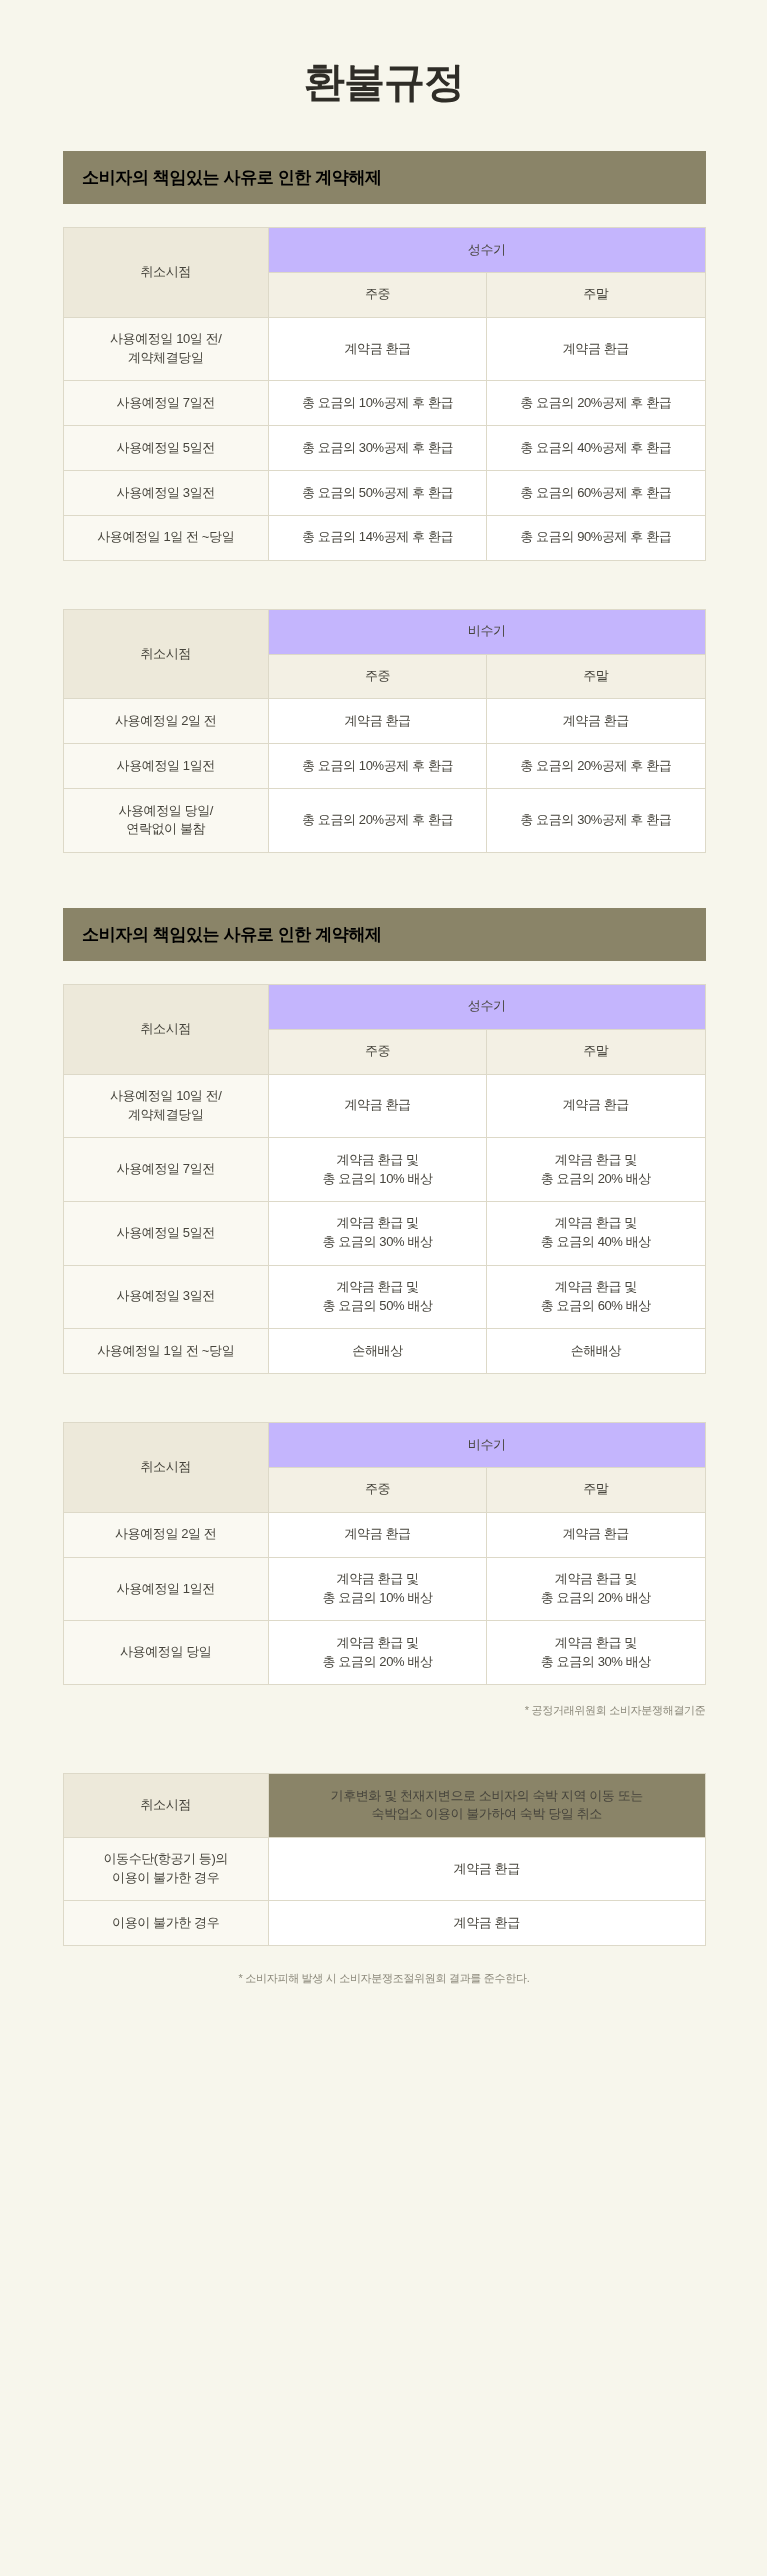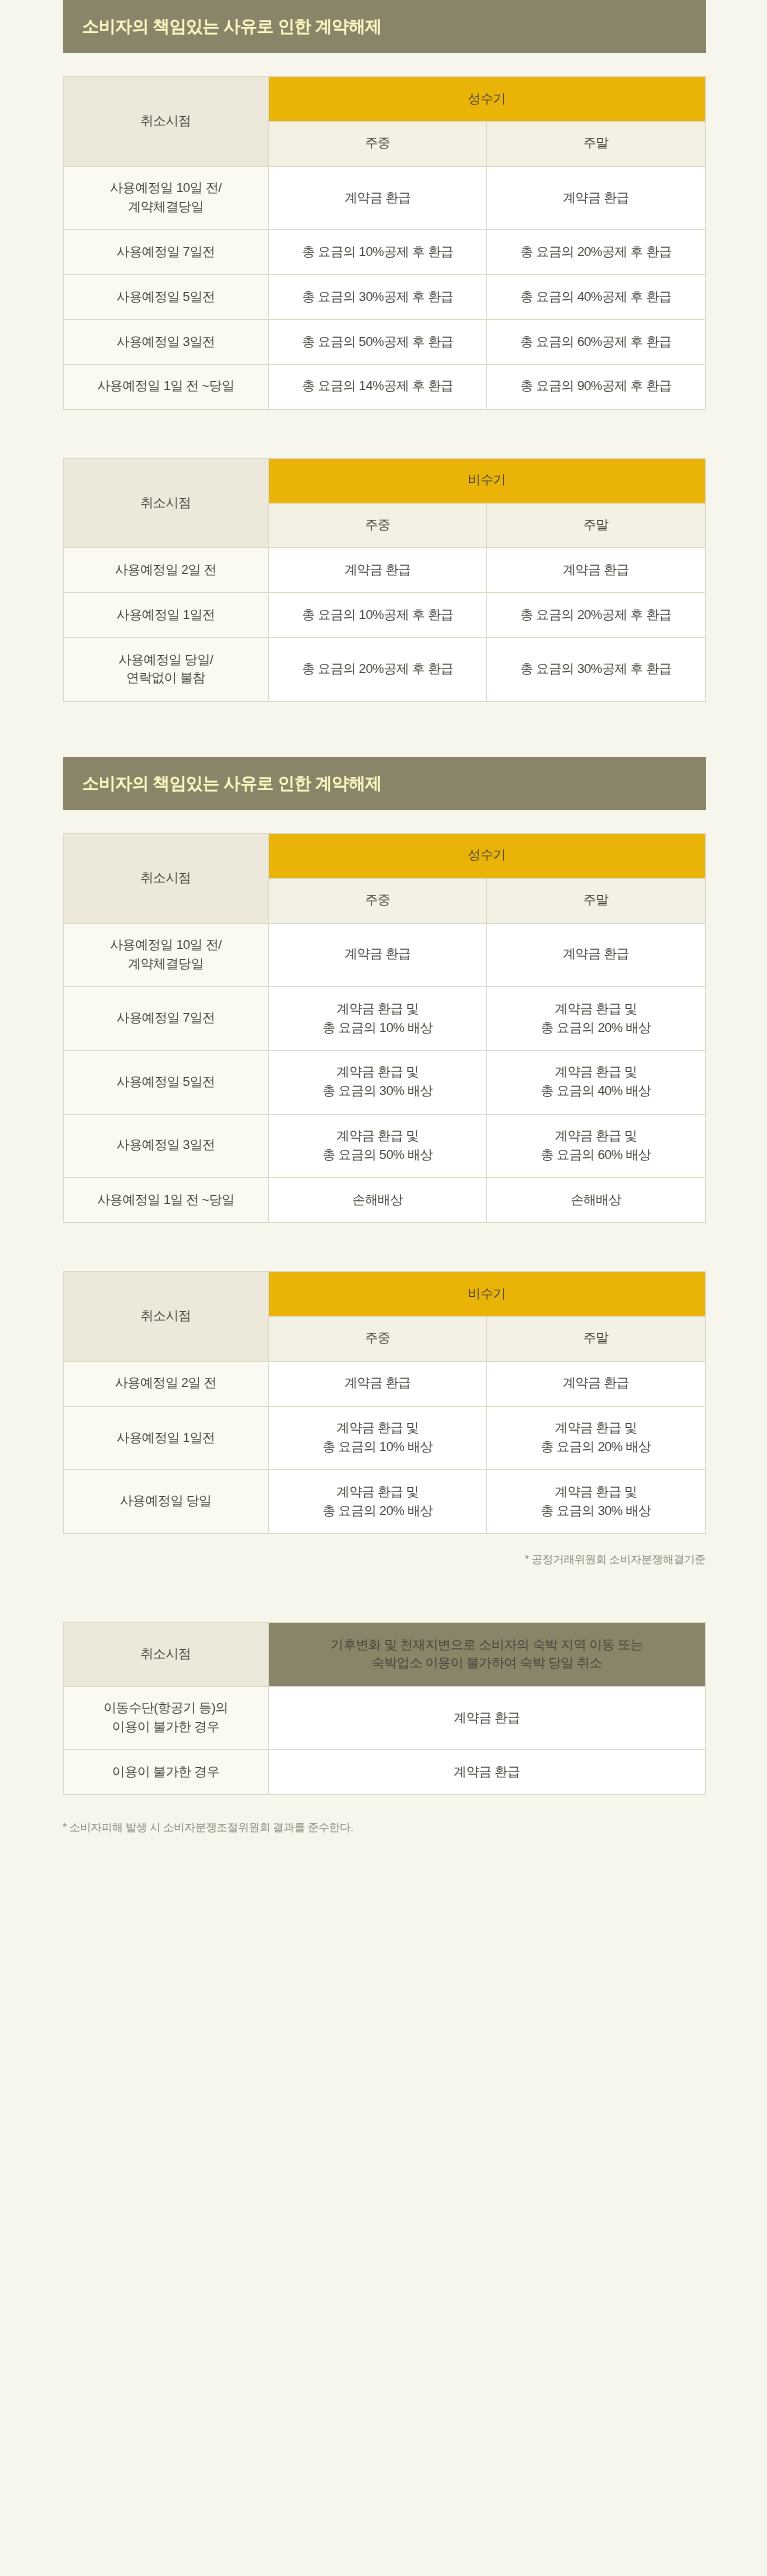--- a/index.html
+++ b/index.html
@@ -22,21 +22,21 @@
     font-size: 41px;
     font-weight: 700;
     letter-spacing: -0.9px;
     color: #2f2d27;
     padding: 55px 0 41px 0;
   }
   .wrap { width: 643px; margin: 0 auto; }
 
   .section-header {
     background: #8a8468;
-    color: #fef9c3;
+    color: #000000;
     font-size: 17px;
     font-weight: 700;
     letter-spacing: -0.4px;
     padding: 15px 19.6px;
     margin-bottom: 23px;
   }
 
   table.rt {
     width: 100%;
     border-collapse: collapse;
@@ -54,21 +54,21 @@
     line-height: 1.45;
     letter-spacing: -0.4px;
   }
   .hdr-left {
     background: #ede9da;
     font-weight: 700;
     font-size: 14.7px;
     color: #3b3930;
   }
   .hdr-season {
-    background: #eab308;
+    background: #c4b5fd;
     font-weight: 700;
     font-size: 14.7px;
     color: #3b3930;
     padding: 9px 5.4px;
   }
   .hdr-sub {
     background: #f3f0e4;
     font-weight: 700;
     font-size: 13.4px;
     color: #3b3930;
@@ -84,20 +84,21 @@
   .gap-48 { height: 48px; }
   .gap-60 { height: 55px; }
   .note {
     text-align: right;
     font-size: 11px;
     color: #8d8a7c;
     padding: 18px 0 0 0;
     letter-spacing: -0.3px;
   }
   .note-bottom {
+    text-align: center;
     font-size: 11px;
     color: #8d8a7c;
     padding: 25px 0 0 0;
     letter-spacing: -0.3px;
   }
   .hdr-wide {
     background: #8a8468;
     color: #ffffff;
     font-weight: 700;
     font-size: 13px;
@@ -112,20 +113,21 @@
     font-size: 14.7px;
     color: #3b3930;
   }
   .two-line { white-space: pre-line; }
 </style>
 </head>
 <body>
 
 <div class="page">
 
+  <h1 class="title">환불규정</h1>
 
   <div class="wrap">
 
     <div class="section-header">소비자의 책임있는 사유로 인한 계약해제</div>
 
     <table class="rt">
       <colgroup>
           <col style="width:32%">
           <col style="width:34%">
           <col style="width:34%">

